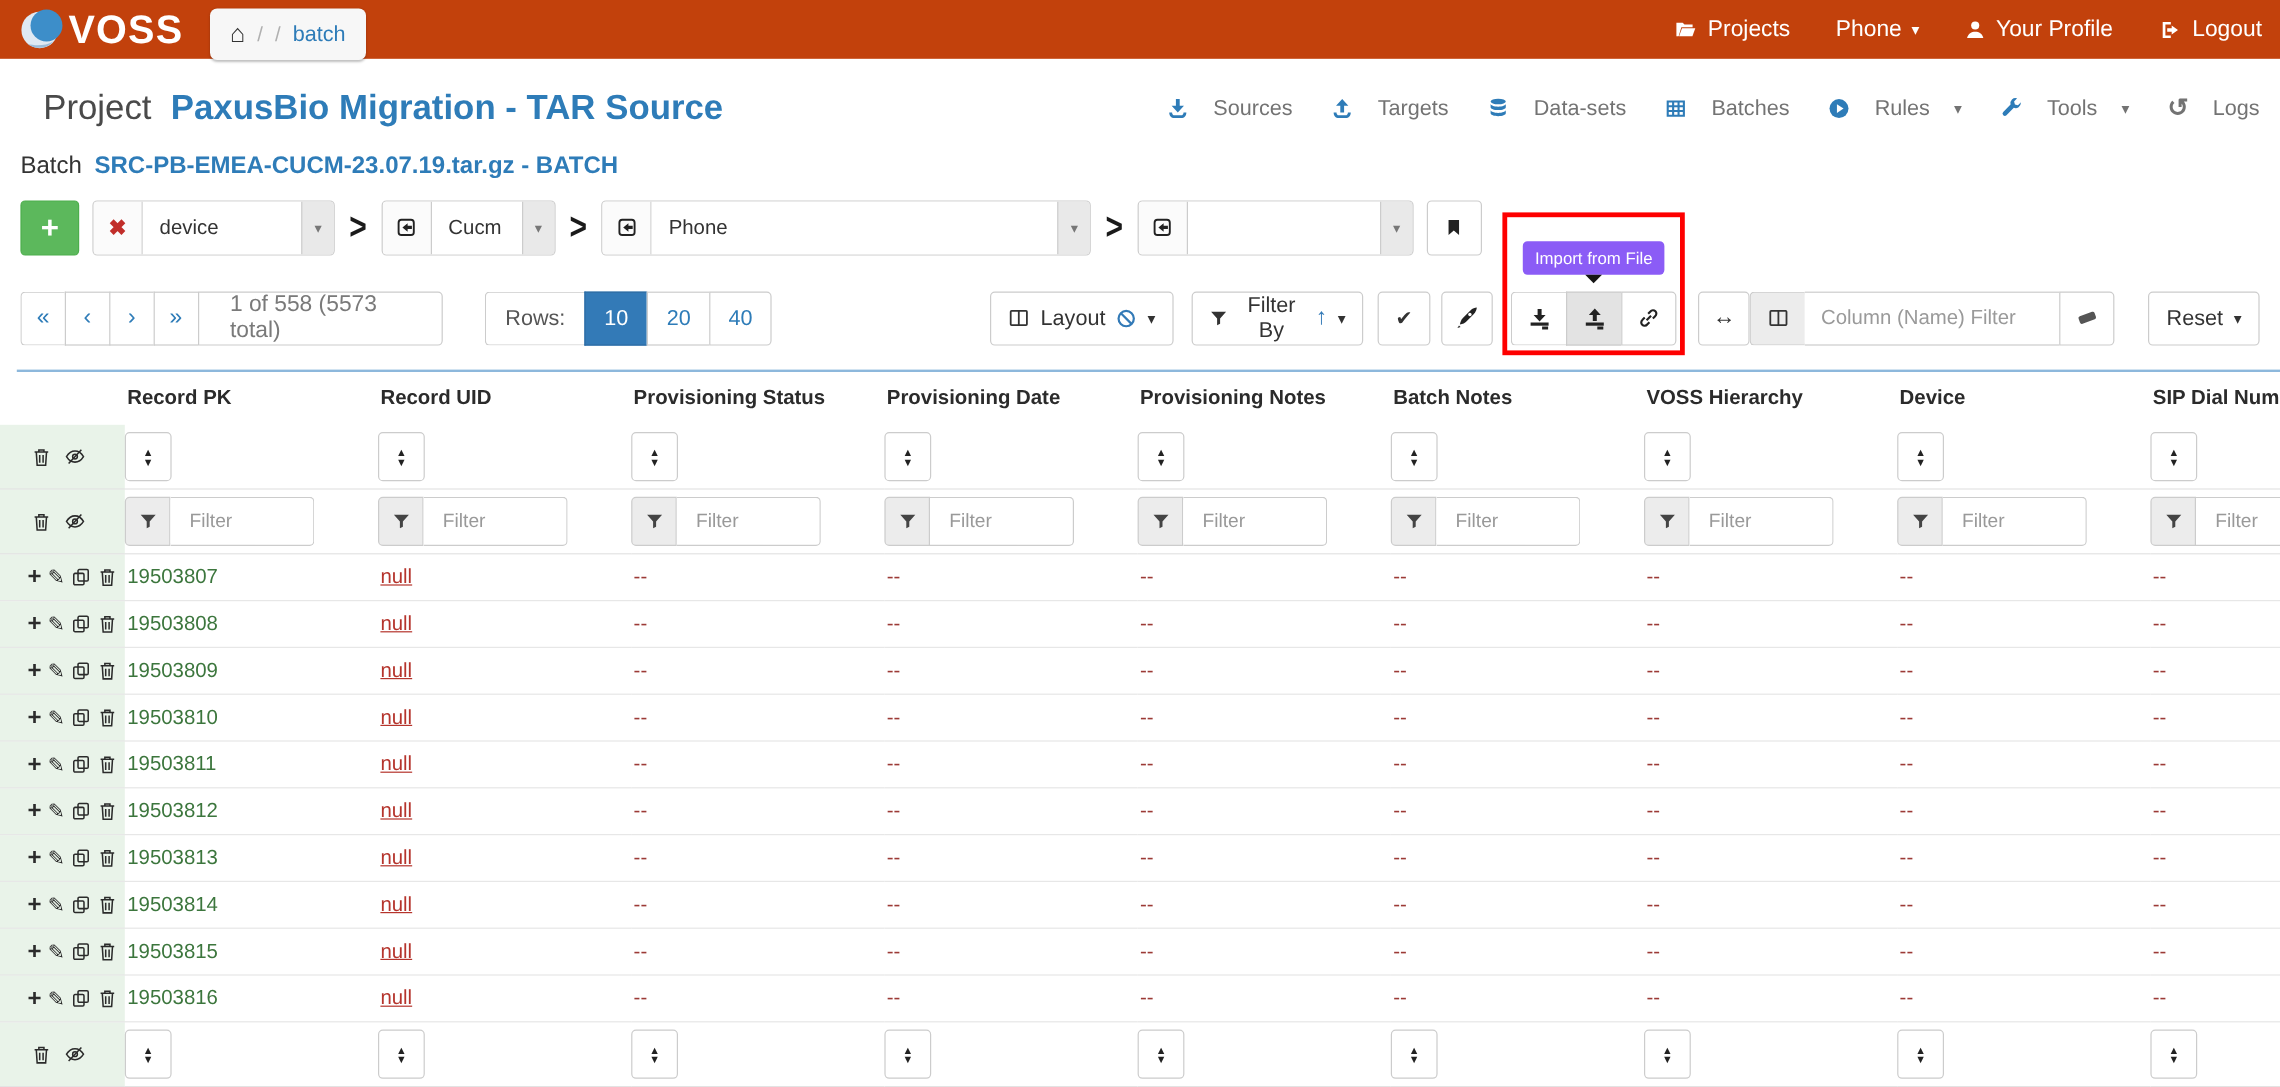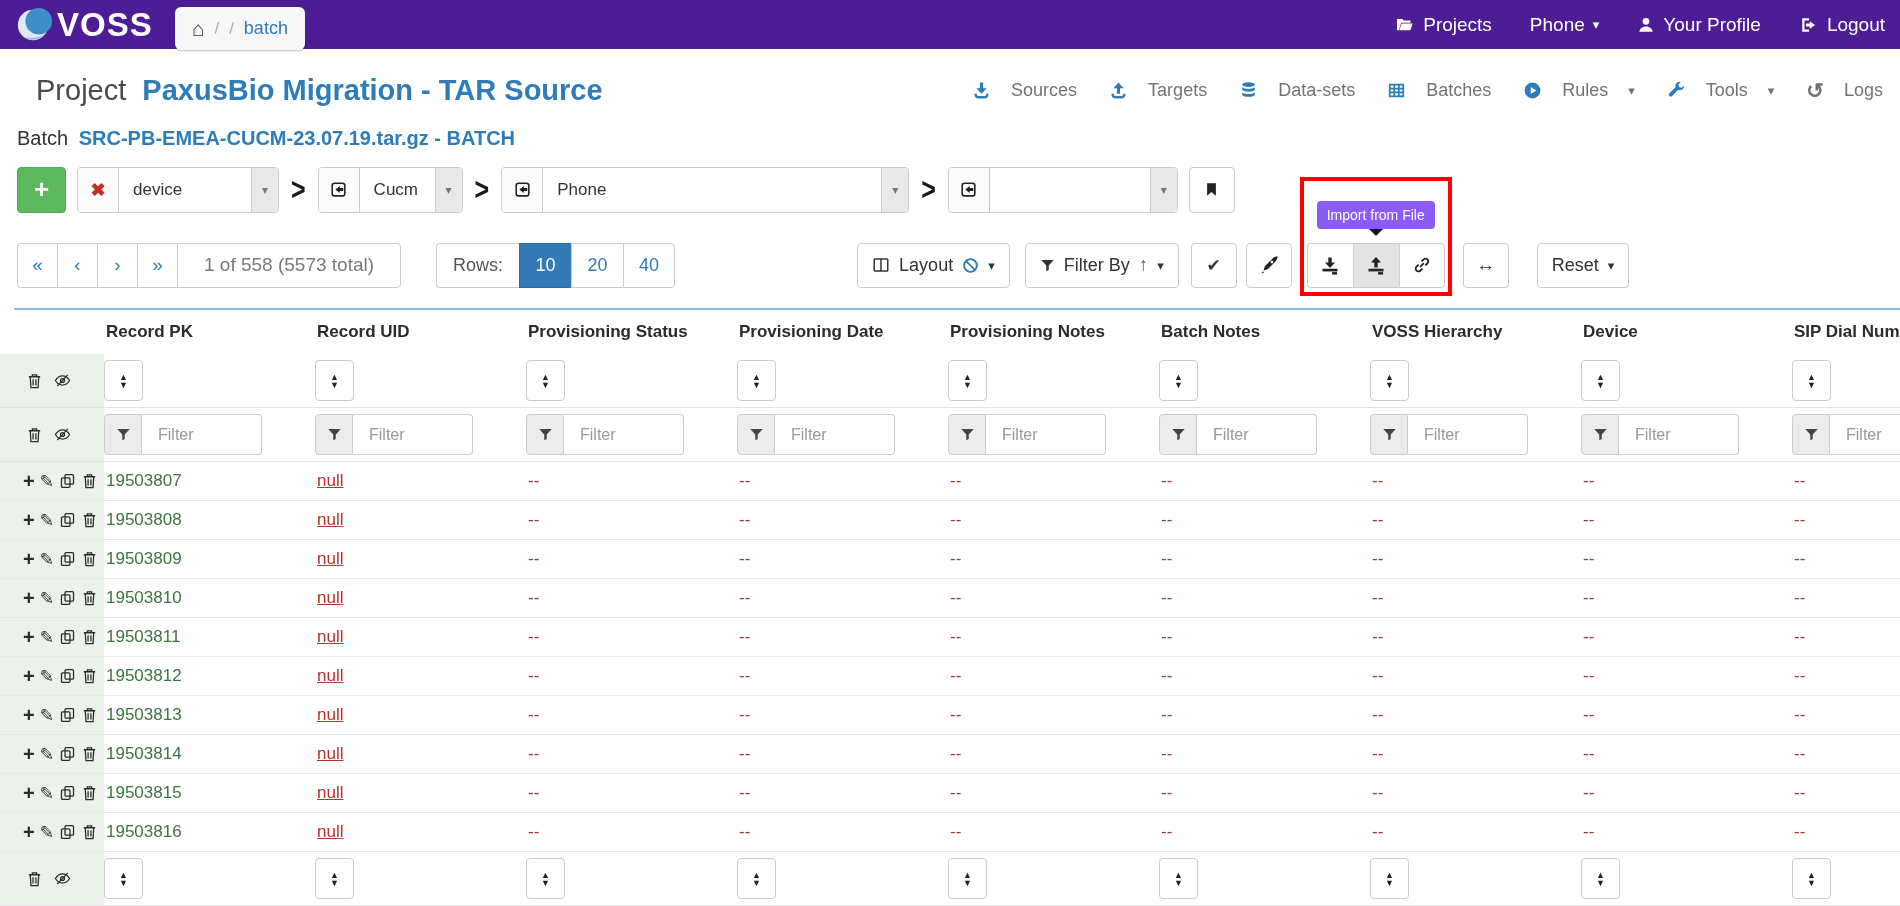--- a/index.html
+++ b/index.html
@@ -4,21 +4,21 @@
 <style>
   * { box-sizing: border-box; }
   html,body { margin:0; padding:0; }
   body {
     width:1900px; height:906px; overflow:hidden; background:#fff;
     font-family:"Liberation Sans", sans-serif; color:#333;
   }
   svg { display:block; }
 
   
-  .navbar { height:49px; background:#4c1d95; display:flex; align-items:flex-start; padding:0 15px; position:relative; z-index:10; }
+  .navbar { height:49px; background:#c2410c; display:flex; align-items:flex-start; padding:0 15px; position:relative; z-index:10; }
   .brand { display:flex; align-items:center; gap:4px; height:49px; }
   .brand-text { color:#fff; font-size:33px; font-weight:bold; letter-spacing:1px; }
   .crumb-pill { margin-left:22px; margin-top:7px; background:#f7f7f7; border-radius:6px; height:43px;
     display:flex; align-items:center; gap:10px; padding:0 17px; box-shadow:0 1px 2px rgba(0,0,0,.25); }
   .crumb-pill .home { color:#333; font-size:21px; line-height:1; }
   .crumb-sep { color:#b0b0b0; font-size:17px; }
   .crumb-cur { color:#2e7cb8; font-size:18px; }
   .nav-right { margin-left:auto; height:49px; display:flex; align-items:center; gap:38px; }
   .nav-link { display:flex; align-items:center; gap:8px; color:#fff; font-size:19px; cursor:pointer; }
   .caret { font-size:13px; line-height:1; }
@@ -380,20 +380,38 @@
               <path d="M7.5 11.5L5 14a3.7 3.7 0 105.2 5.2l2.5-2.5"></path>
               <path d="M16.5 12.5L19 10a3.7 3.7 0 10-5.2-5.2l-2.5 2.5"></path>
             </svg>
           </span>
       </button>
     </span>
   </span>
 
   <button class="btn tb-ico" style="margin-left:18px;font-size:19px;">↔</button>
 
+  <span class="btn-group" style="margin-left:auto;">
+    <button class="btn tb-ico" style="background:#ececec;">
+      <span>
+          <svg width="18" height="18" viewBox="0 0 24 24" fill="none" stroke="#333" stroke-width="2">
+            <rect x="3" y="4" width="18" height="16" rx="1"></rect>
+            <path d="M12 4v16"></path>
+          </svg>
+        </span>
+    </button>
+    <input class="colfilter-input" placeholder="Column (Name) Filter" style="">
+    <button class="btn tb-ico">
+      <span>
+          <svg width="20" height="20" viewBox="0 0 24 24" fill="#555">
+            <rect x="4" y="8" width="17" height="8" rx="2" transform="rotate(-20 12 12)"></rect>
+          </svg>
+        </span>
+    </button>
+  </span>
 
   <button class="btn tb-btn" style="margin-left:28px;">
     <span>Reset</span>
     <span class="caret">▾</span>
   </button>
 </div>
 
 <div class="divider"></div>
 
 <div class="grid-wrap">

